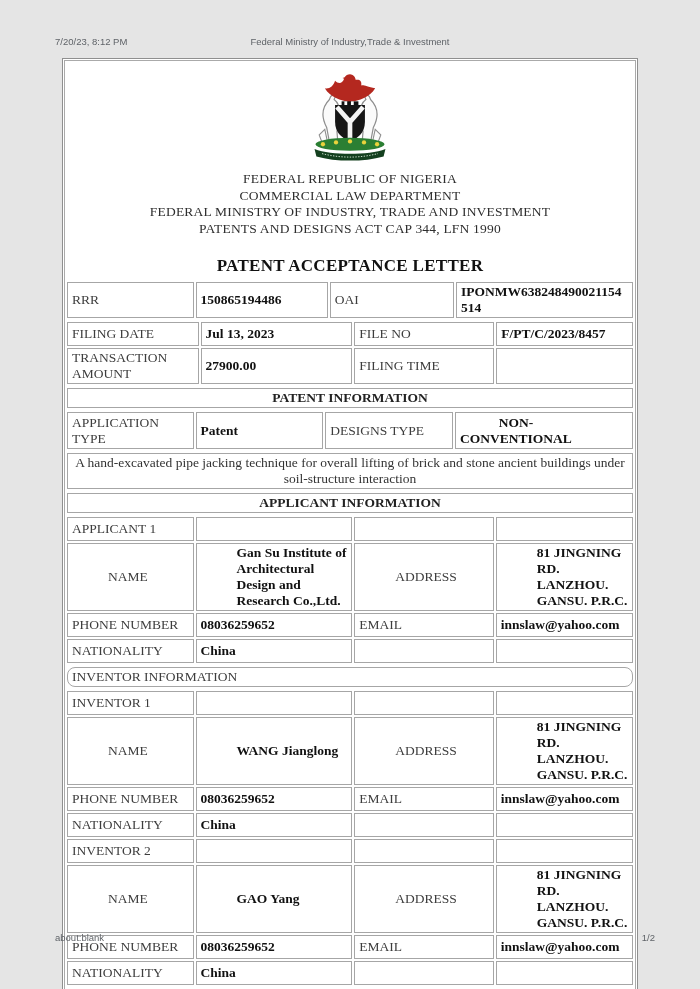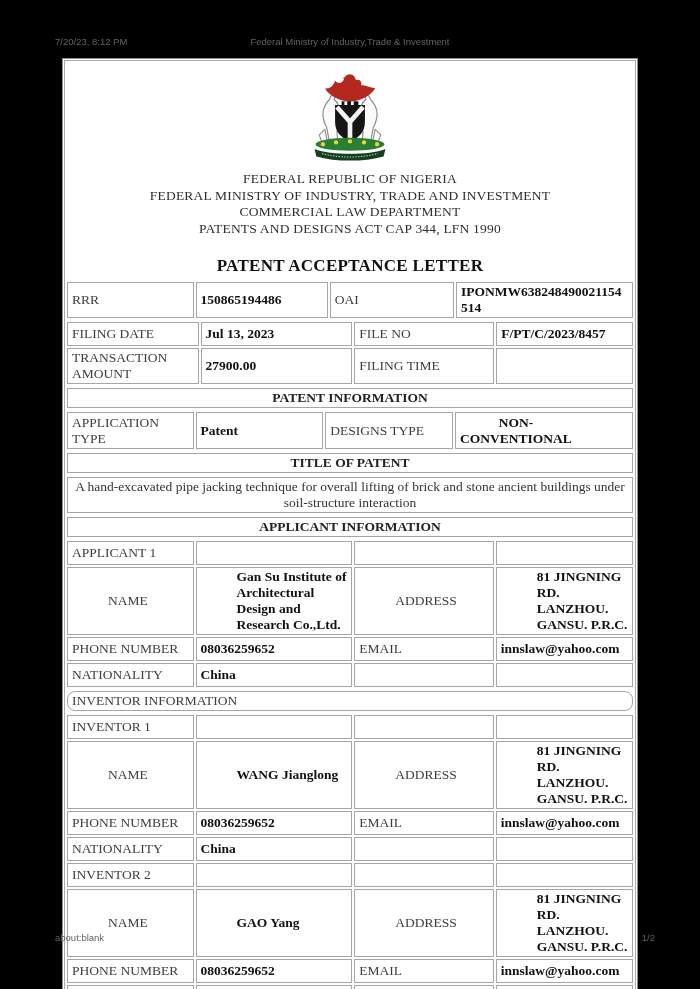--- a/index.html
+++ b/index.html
@@ -2,21 +2,21 @@
 <html><head>
 <meta charset="utf-8">
 <style>
   html, body {
     margin: 0; padding: 0;
     width: 700px; height: 989px;
     background: #ffffff;
     overflow: hidden;
     font-family: "Liberation Serif", serif;
   }
-  .page { position: relative; width: 700px; height: 989px; background:#000000; }
+  .page { position: relative; width: 700px; height: 989px; background:#e5e5e5; }
 
   
   .chrome-header {
     position: absolute; top: 36px; left: 0; right: 0; height: 14px;
     font-family: "Liberation Sans", sans-serif;
     font-size: 9.5px; color: #5f6368;
   }
   .chrome-header .ts { position: absolute; left: 55px; top: 0; }
   .chrome-header .ct { position: absolute; left: 0; right: 0; top: 0; text-align: center; }
   .chrome-footer {
@@ -121,22 +121,22 @@
             </g>
           </g>
 
           <g>
             <path d="M22,81 C40,88 80,88 98,81 L96,89 C75,95 45,95 24,89 Z" fill="#14401f"></path>
             <path d="M30,86 C50,91 70,91 90,86" stroke="#cfe3cf" stroke-width="1" stroke-dasharray="1.5,1.5" fill="none"></path>
           </g>
         </svg>
 
         <div class="lh-line">FEDERAL REPUBLIC OF NIGERIA</div>
+        <div class="lh-line">COMMERCIAL LAW DEPARTMENT</div>
         <div class="lh-line">FEDERAL MINISTRY OF INDUSTRY, TRADE AND INVESTMENT</div>
-        <div class="lh-line">COMMERCIAL LAW DEPARTMENT</div>
         <div class="lh-line">PATENTS AND DESIGNS ACT CAP 344, LFN 1990</div>
         <div class="lh-title">PATENT ACCEPTANCE LETTER</div>
       </div>
 
       <table class="t">
         <colgroup>
             <col style="width:22.6%">
             <col style="width:23.6%">
             <col style="width:22.2%">
             <col style="width:31.6%">
@@ -193,27 +193,20 @@
             <td class="lbl">APPLICATION TYPE</td>
             <td class="val">Patent</td>
             <td class="lbl">DESIGNS TYPE</td>
             <td class="val"><span class="narrow">NON-CONVENTIONAL</span></td>
           </tr>
         </tbody>
       </table>
 
       <table class="t">
         <tbody>
-            <tr>
-          <td class="hdr-b">TITLE OF PATENT</td>
-        </tr>
-          </tbody>
-      </table>
-      <table class="t">
-        <tbody>
             <tr class="h28">
           <td class="free-text">A hand-excavated pipe jacking technique for overall lifting of brick and stone ancient buildings under soil-structure interaction</td>
         </tr>
           </tbody>
       </table>
 
       <table class="t">
         <tbody>
             <tr>
           <td class="hdr-b">APPLICANT INFORMATION</td>

